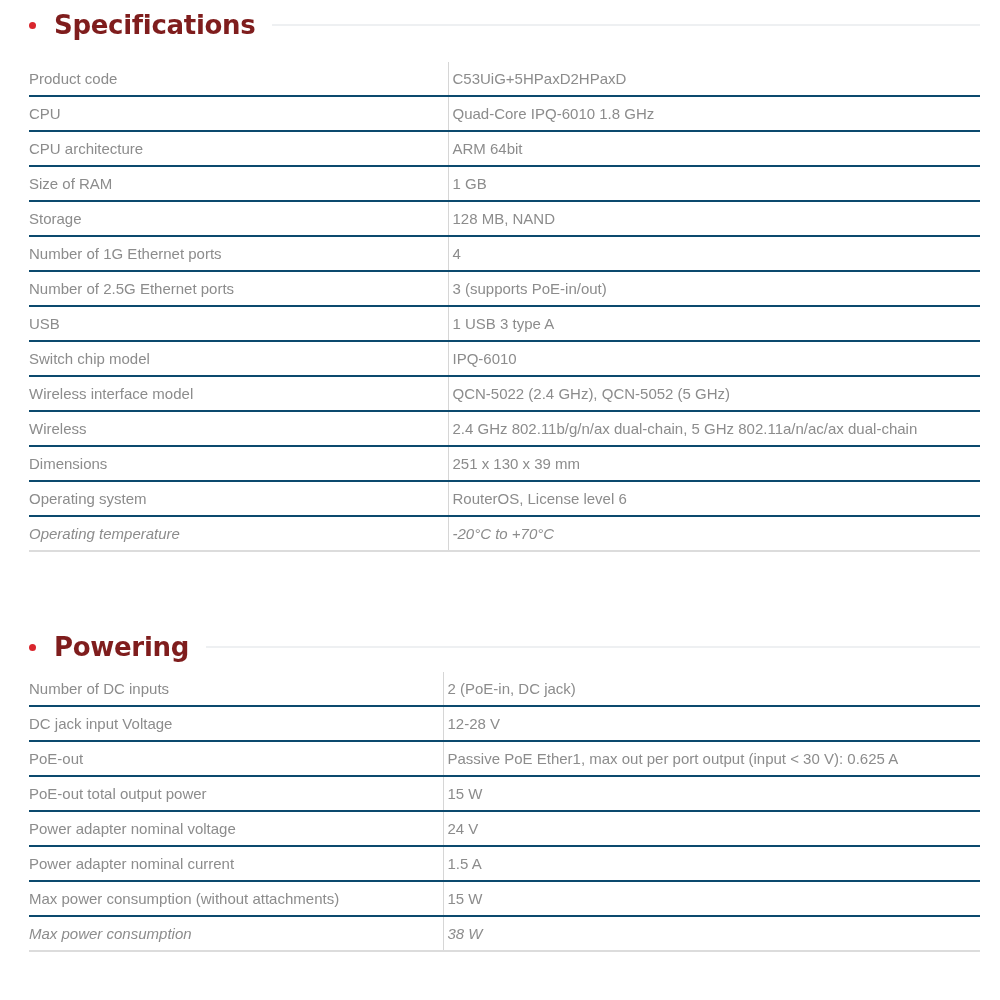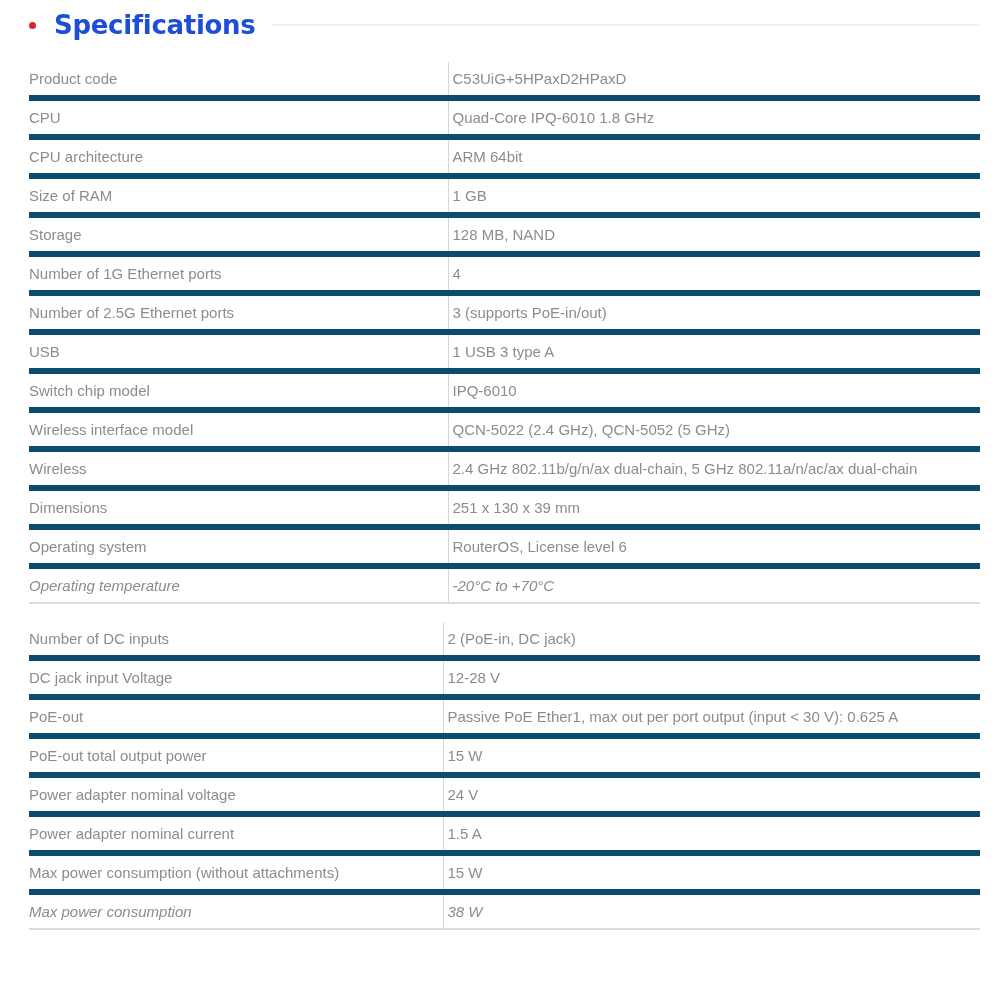--- a/index.html
+++ b/index.html
@@ -30,42 +30,42 @@
       height: 7px;
       border-radius: 50%;
       background: #d9262d;
       margin-right: 18px;
       flex: 0 0 auto;
     }
     .heading .title {
       font-family: "DejaVu Sans", sans-serif;
       font-size: 26px;
       font-weight: bold;
-      color: #1d4ed8;
+      color: #7f1d1d;
       letter-spacing: -0.3px;
       flex: 0 0 auto;
     }
     .heading .rule {
       flex: 1 1 auto;
       height: 2px;
       background: #eef0f2;
       margin-left: 17px;
     }
 
     table.spec {
       border-collapse: collapse;
       width: 951px;
       table-layout: fixed;
       font-size: 15px;
       color: #8c8c8c;
     }
     table.spec td {
       height: 33px;
       padding: 0;
-      border-bottom: 6px solid #0c4a6e;
+      border-bottom: 2px solid #0c4a6e;
       vertical-align: middle;
       white-space: nowrap;
       overflow: hidden;
     }
     table.spec tr:last-child td {
       border-bottom: 2px solid #dcdcdc;
       font-style: italic;
     }
     table.spec td.k {
       padding-left: 0;
@@ -149,20 +149,25 @@
         </tr>
       <tr>
           <td class="k">Operating temperature</td>
           <td class="v">-20°C to +70°C</td>
         </tr>
     </tbody>
   </table>
 </section>
 
 <section class="section sec-power">
+  <div class="heading">
+    <span class="dot"></span>
+    <span class="title">Powering</span>
+    <span class="rule"></span>
+  </div>
   <table class="spec">
     <colgroup>
         <col class="kc">
         <col>
       </colgroup>
     <tbody>
       <tr>
           <td class="k">Number of DC inputs</td>
           <td class="v">2 (PoE-in, DC jack)</td>
         </tr>

